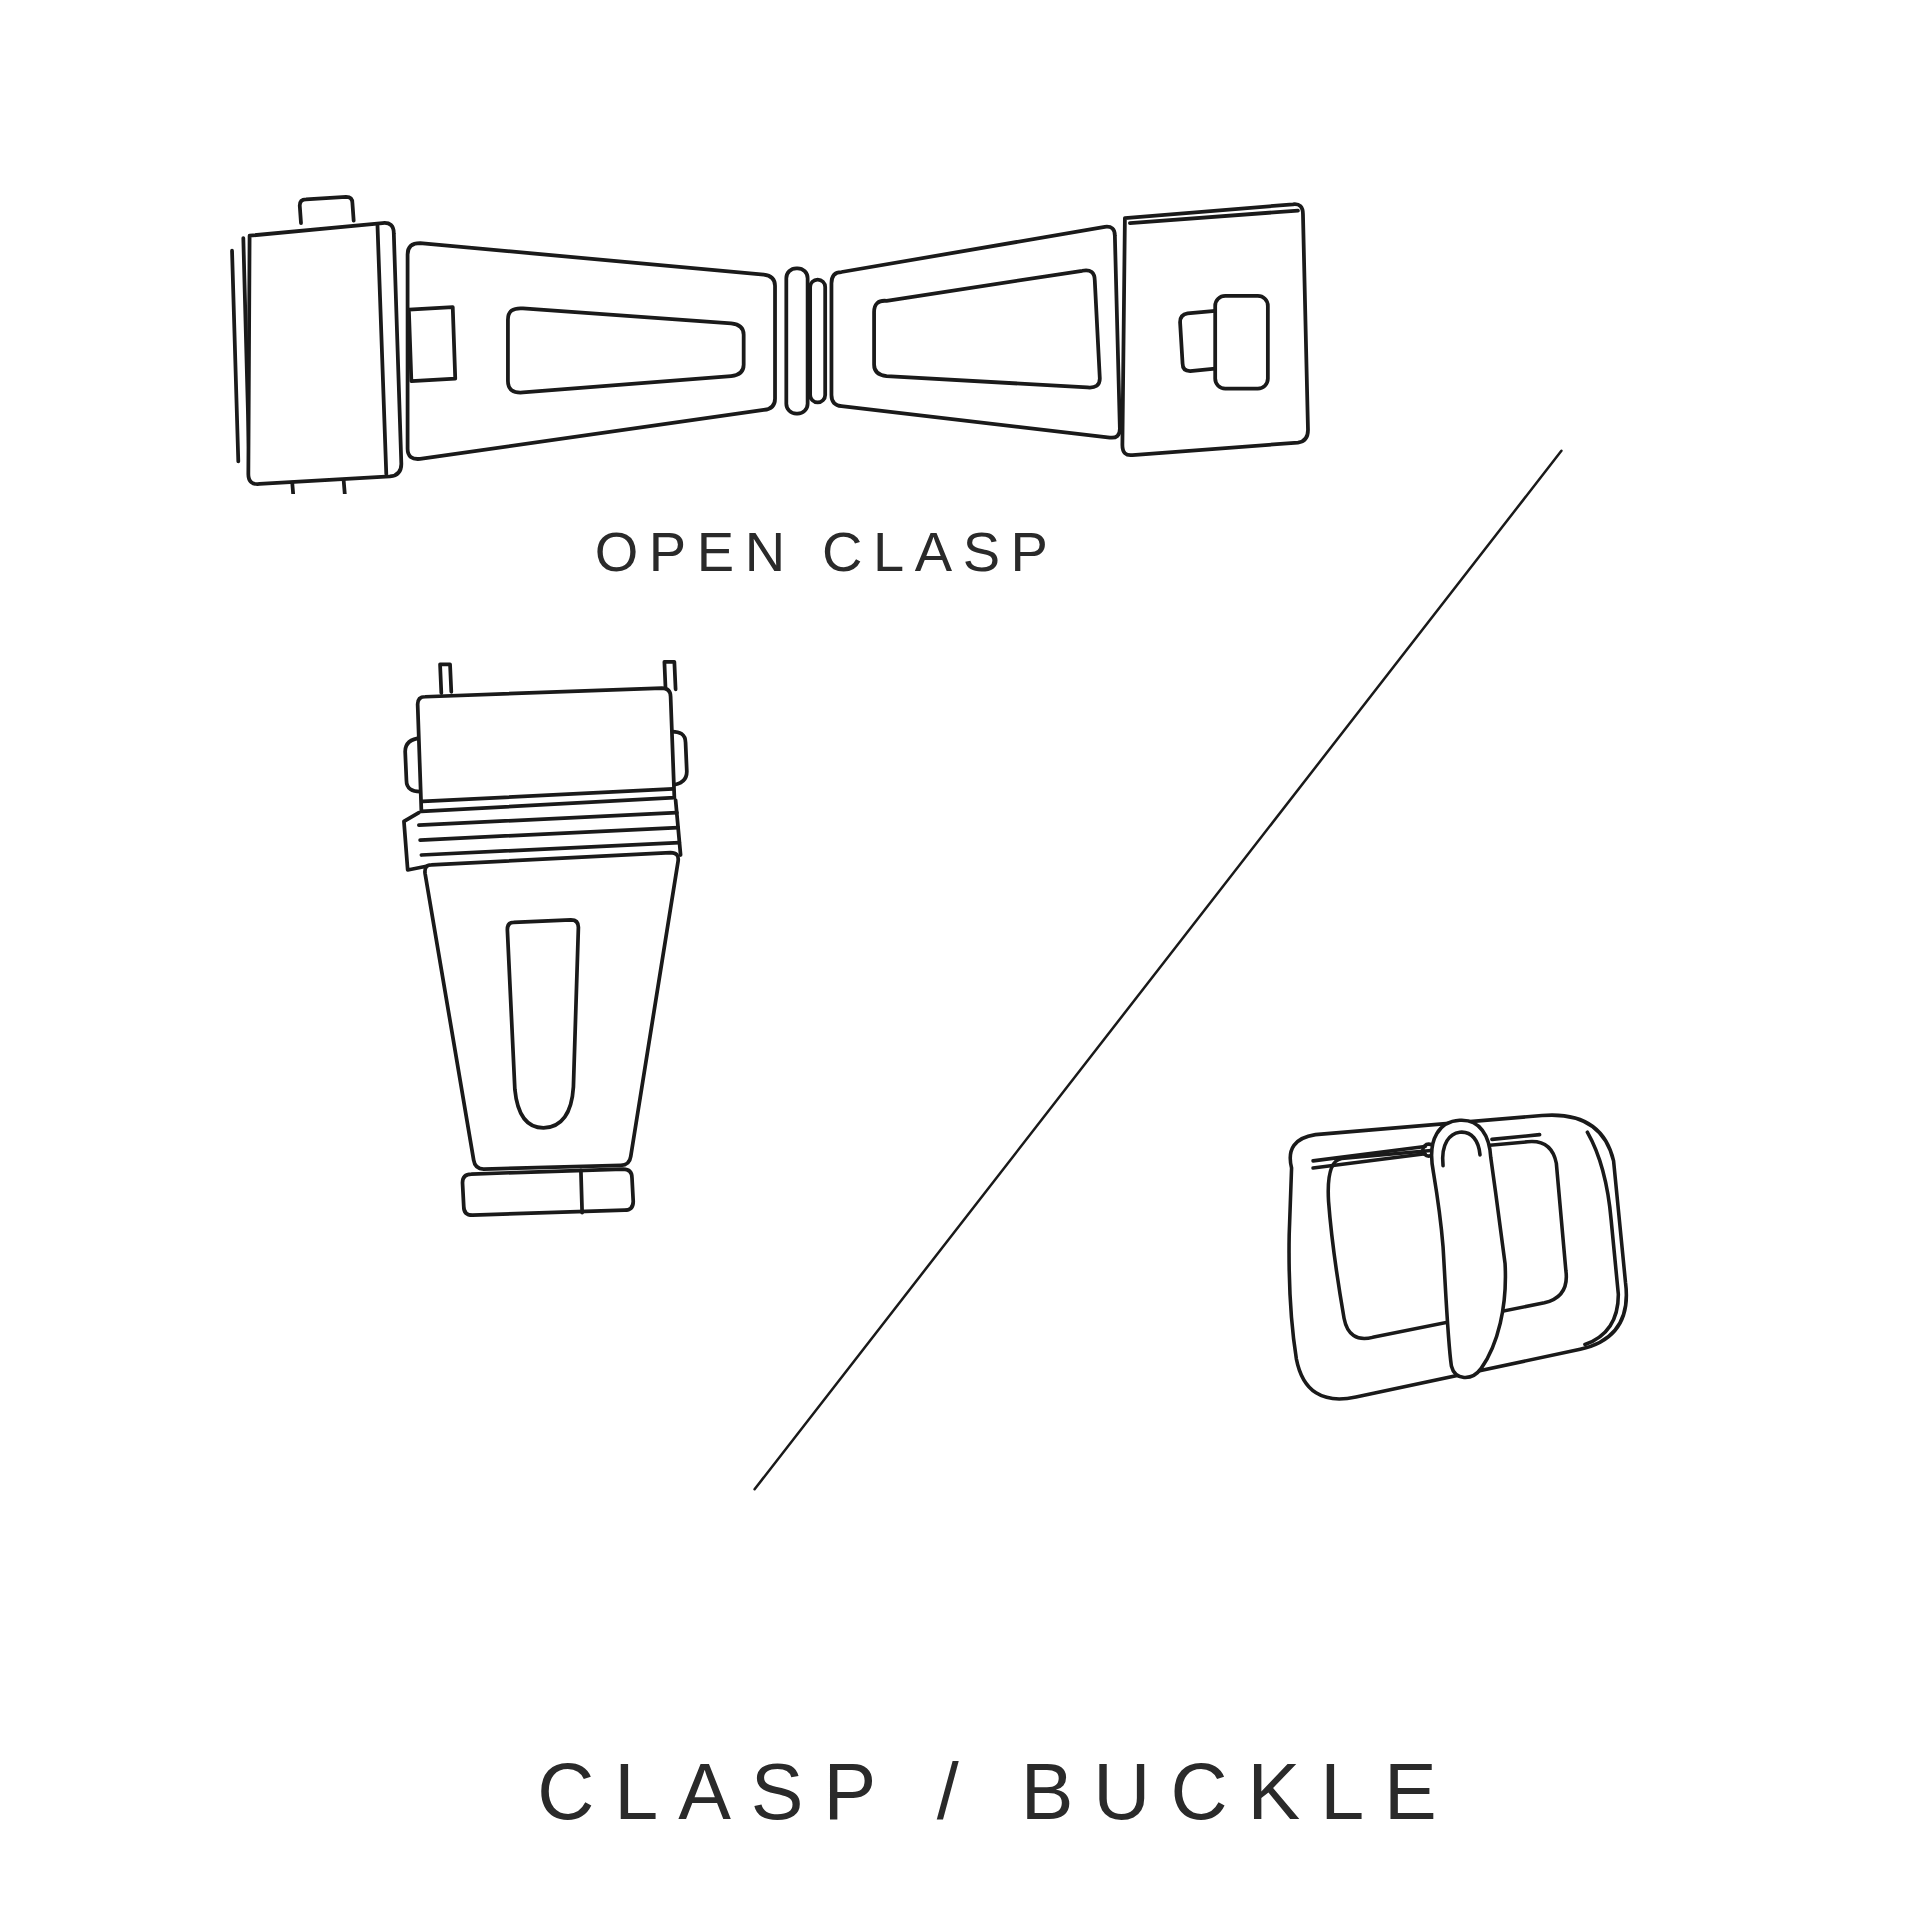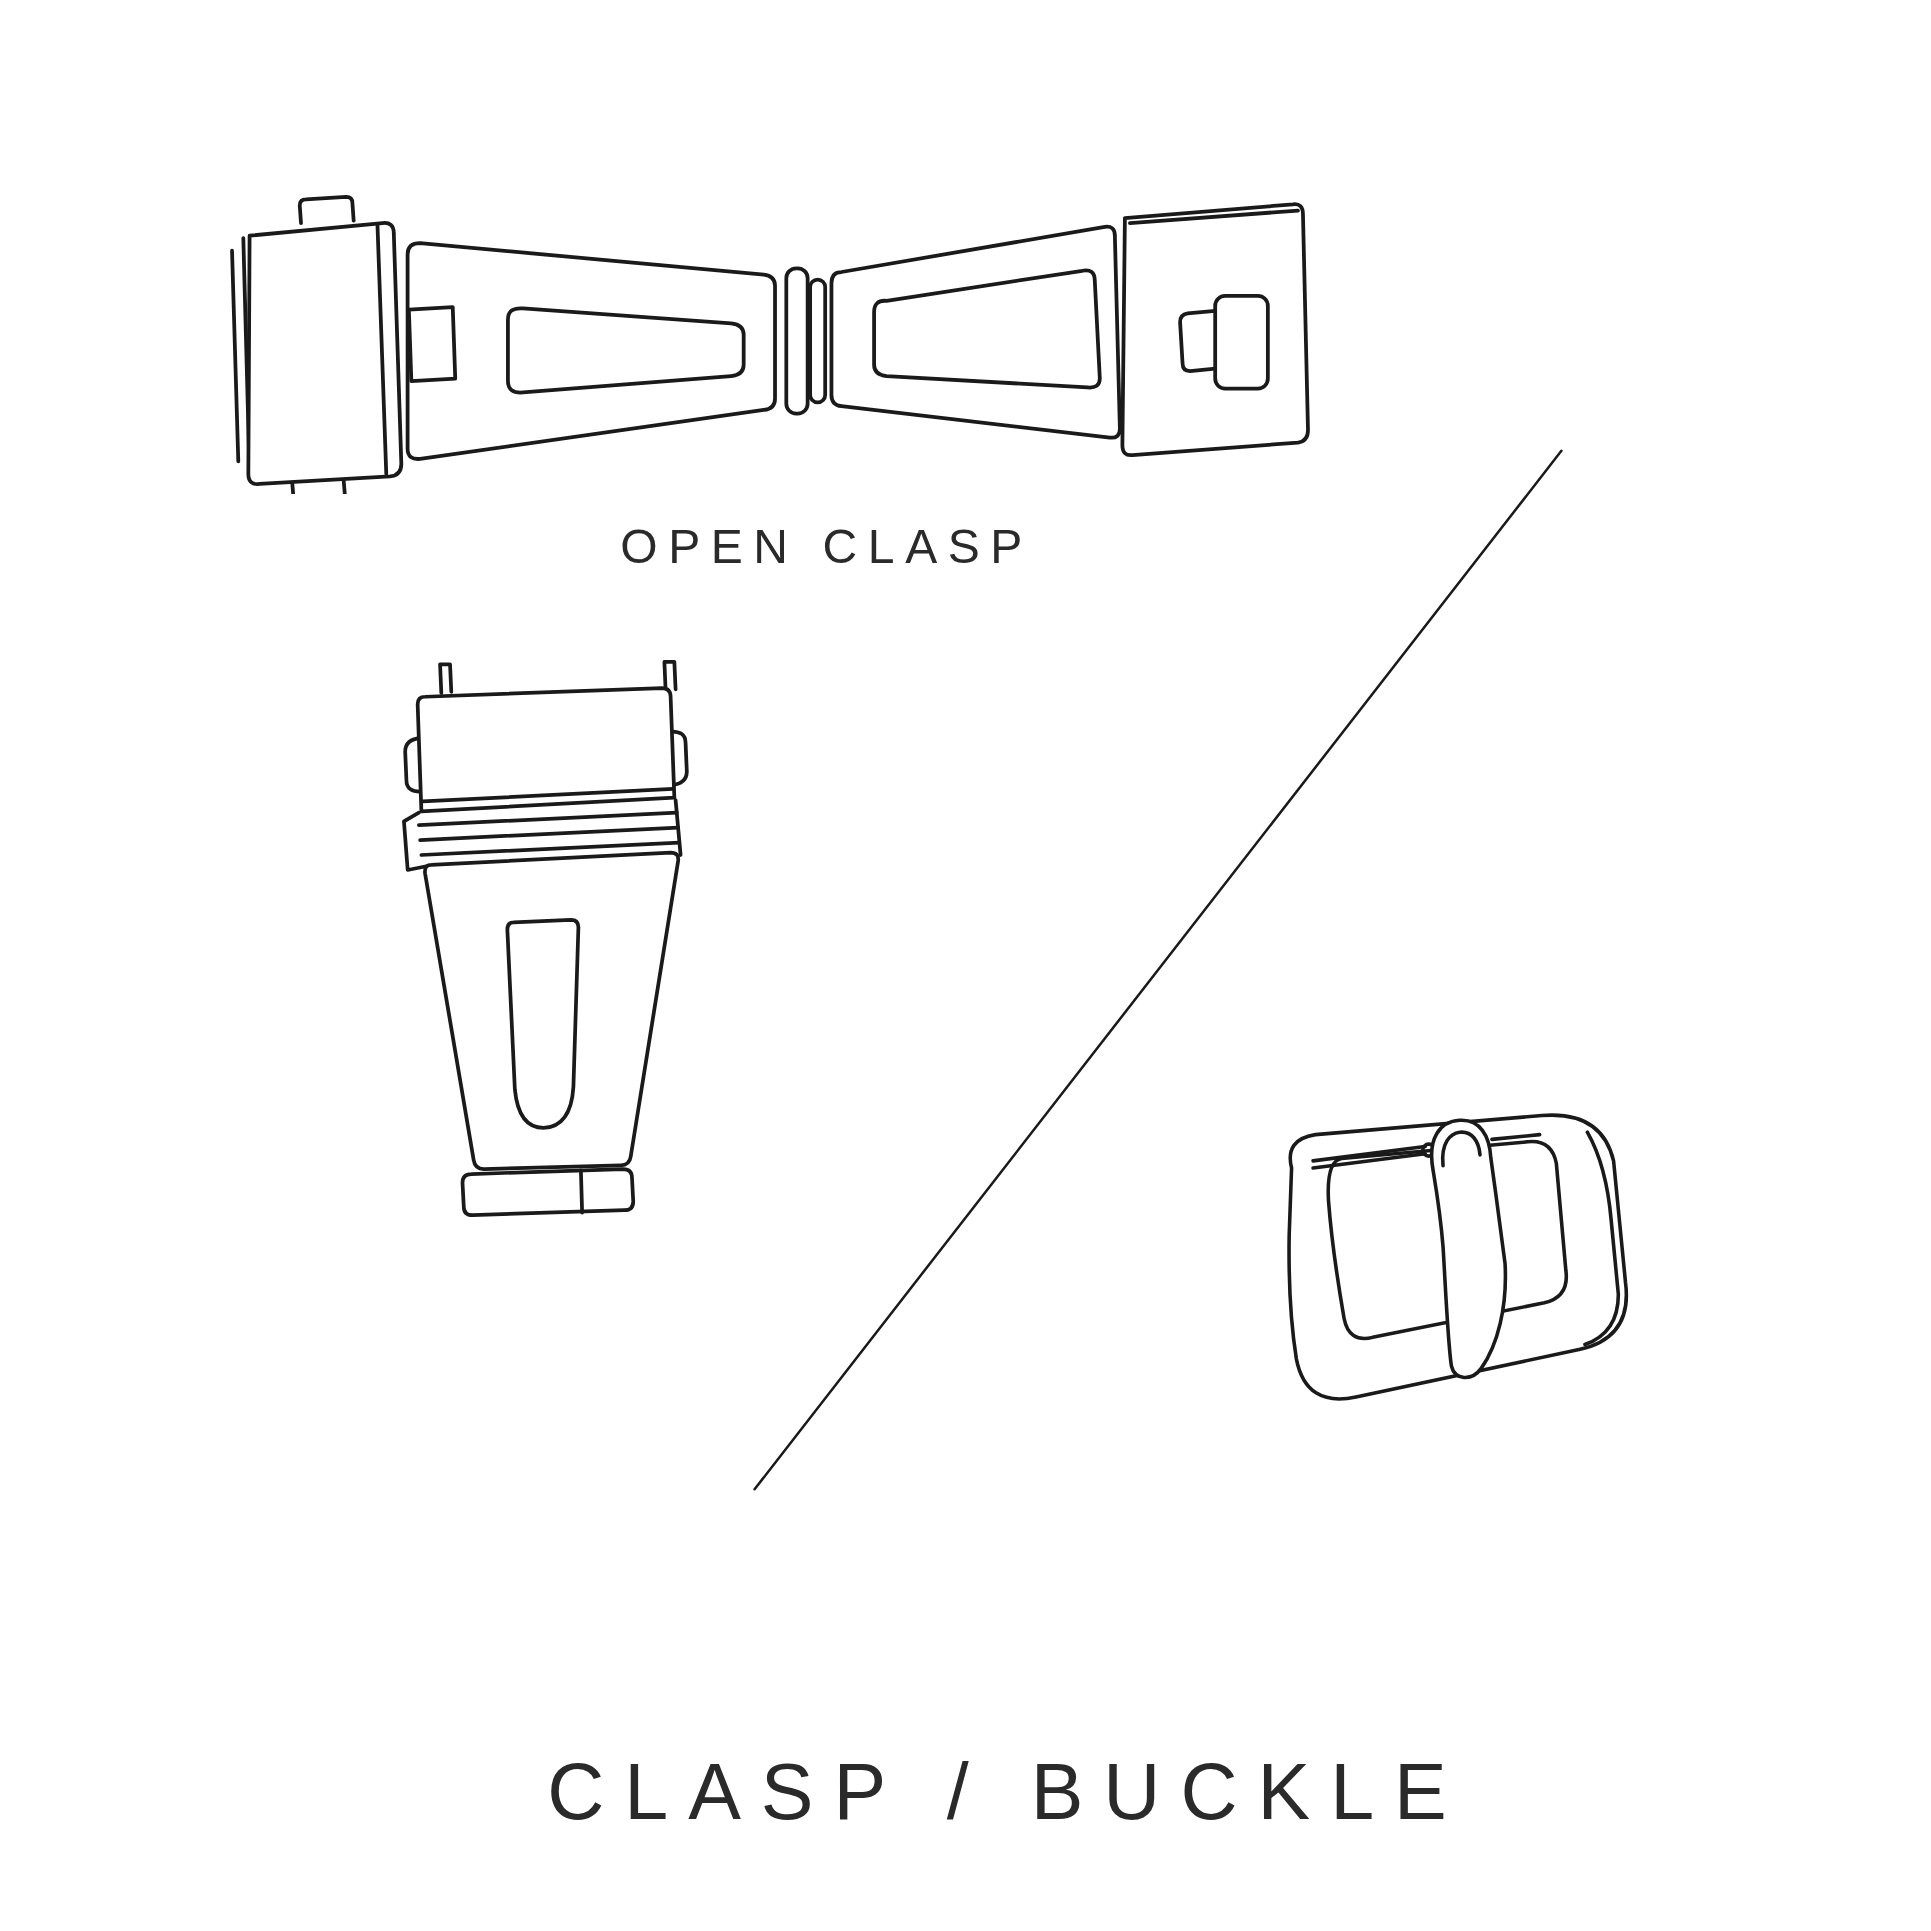--- a/index.html
+++ b/index.html
@@ -22,21 +22,21 @@
     fill:#ffffff;
     stroke:var(--line-color,#1a1a1a);
     stroke-width:3;
     stroke-linecap:round;
     stroke-linejoin:round;
   }
   .caption{
     position:absolute;
     text-align:center;
     color:var(--text-color,#2a2a2a);
-    font-size:48px;
+    font-size:56px;
     letter-spacing:10.6px;
     padding-left:10.6px; 
     font-weight:400;
     white-space:nowrap;
   }
   .title{
     position:absolute;
     text-align:center;
     color:var(--text-color,#1c1c1c);
     font-size:79px;
@@ -129,16 +129,16 @@
       <path class="ln" d="M 56,52 L 150,40"></path>
       <path class="ln" d="M 206,28 L 246,24"></path>
       <circle class="ln" cx="153" cy="37" r="5"></circle>
     </g>
     <g>
       <path class="ln-fill" d="M 157,56 C 151,26 163,13 179,12 C 196,11 204,25 205,43 L 209,72 L 217,132 C 219,168 211,200 197,220 C 189,231 175,230 172,218 C 169,198 167,150 165,118 C 163,93 160,74 157,56 Z"></path>
       <path class="ln" d="M 165,50 C 163,31 171,23 179,22 C 189,21 195,29 196,41"></path>
     </g>
   </svg>
 
-  <div class="title" style="left:311px;top:1746px;width:1352px;">CLASP / BUCKLE</div>
+  <div class="title" style="left:301px;top:1746px;width:1352px;">CLASP / BUCKLE</div>
 
 </div>
 
 
 </body></html>

